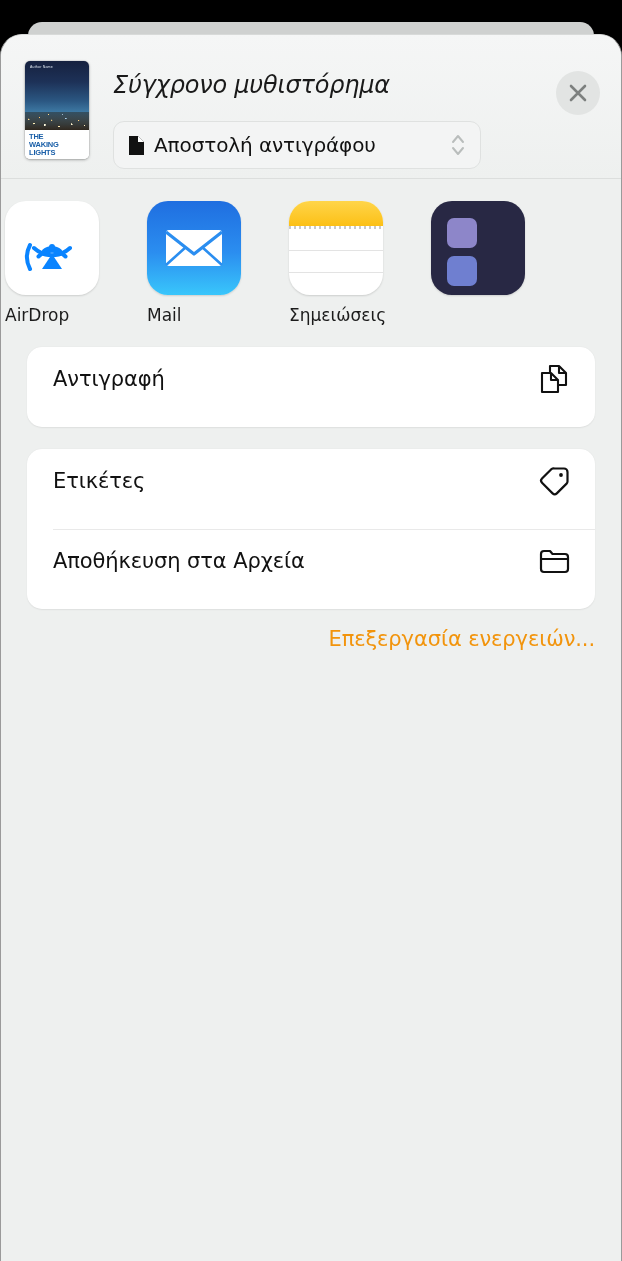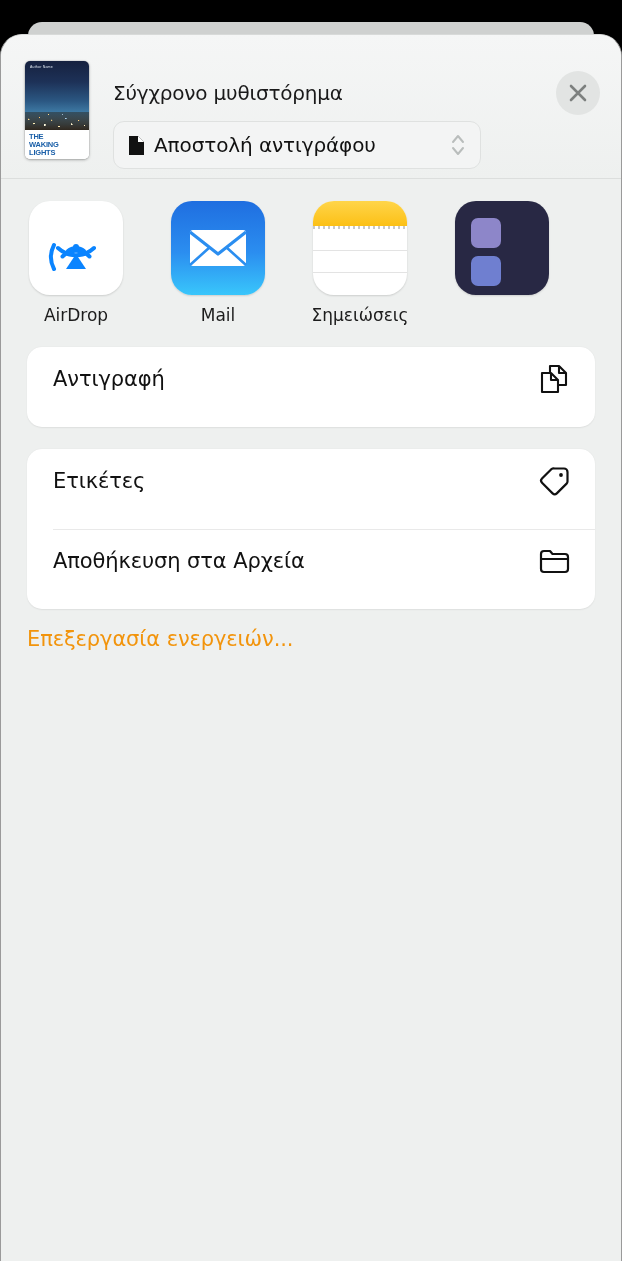--- a/index.html
+++ b/index.html
@@ -79,27 +79,28 @@
     color:#1a5fa8;
     letter-spacing:-.2px;
   }
   .thumb-author{
     position:absolute; left:5px; top:4px;
     font-family:"Liberation Sans", sans-serif;
     font-size:3.5px; color:#dfe6ef; letter-spacing:.2px;
   }
 
   #header-title{
-    position:absolute; left:112px; top:58px;
+    position:absolute; left:112px; top:50px;
     transform:translateY(-50%);
-    font-size:20px;
+    font-size:24px;
     color:#1a1a1a;
     font-family:"DejaVu Sans", sans-serif;
     letter-spacing:-.2px;
     white-space:nowrap;
+    font-style:italic;
   }
 
   #format-picker{
     position:absolute; left:112px; top:110px;
     transform:translateY(-50%);
     width:368px; height:48px;
     background:#f3f4f4;
     border:1px solid #dfe1e0;
     border-radius:11px;
     display:flex; align-items:center;
@@ -131,21 +132,21 @@
     position:relative;
     height:168px;
     display:flex;
     align-items:flex-start;
     padding:22px 0 0 0;
     overflow:hidden;
   }
   .app-item{
     flex:0 0 auto;
     width:142px;
-    display:flex; flex-direction:column; align-items:center;
+    display:flex; flex-direction:column; align-items:flex-start;
     cursor:pointer;
   }
   .app-item:first-child{ margin-left:4px; }
   .app-icon{
     width:94px; height:94px;
     border-radius:21px;
     box-shadow:0 1px 2px rgba(0,0,0,.14);
     overflow:hidden; position:relative;
     flex:0 0 auto;
   }
@@ -195,20 +196,21 @@
   }
   .action-label{
     font-size:21px; color:#111;
     letter-spacing:-.1px; white-space:nowrap;
   }
   .action-icon{ margin-left:auto; width:34px; height:34px; flex:0 0 auto; }
 
   #edit-actions{
     padding:0 26px;
     margin-top:-4px;
+    text-align:right;
   }
   #edit-actions-label{
     font-size:21px;
     color:#f2940c;
     letter-spacing:-.1px;
     cursor:pointer;
     display:inline-block;
   }
 </style>
 </head>

